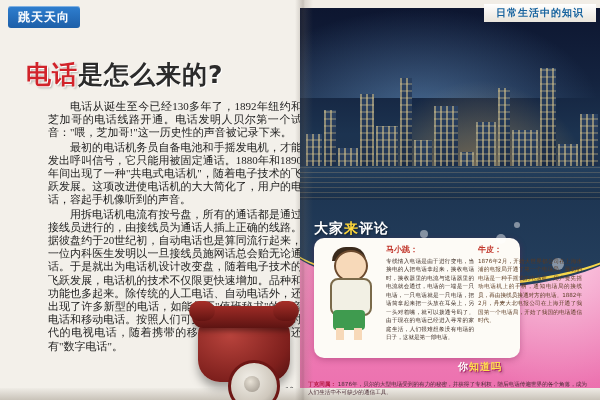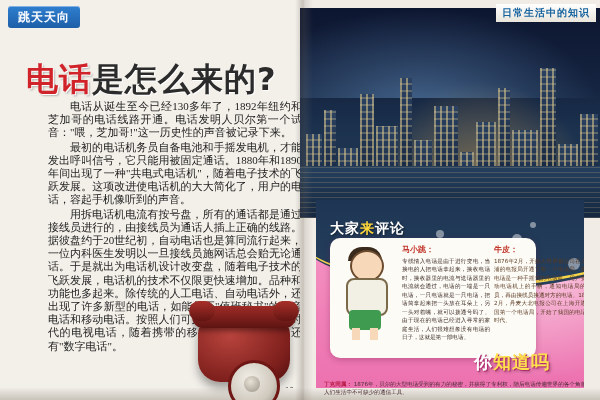--- a/index.html
+++ b/index.html
@@ -26,21 +26,21 @@
     position:absolute;left:8px;top:6px;width:72px;height:22px;
     background:linear-gradient(180deg,#2f7fd0,#1d5fa8);
     border-radius:3px;
     color:#fff;font-family:"DejaVu Sans",sans-serif;font-weight:bold;font-size:12px;
     letter-spacing:1px;line-height:22px;text-align:center;
     box-shadow:0 1px 0 rgba(255,255,255,.4) inset;
   }
   .title{
     position:absolute;left:26px;top:58px;width:250px;
     font-family:"DejaVu Sans",sans-serif;
-    font-weight:bold;font-size:32px;letter-spacing:1px;
+    font-weight:bold;font-size:25px;letter-spacing:1px;
     white-space:nowrap;
   }
   .title .red{color:#d1232a;text-shadow:1px 1px 0 #fff, 2px 2px 2px rgba(0,0,0,.25);}
   .title .dark{color:#2b2b2b;text-shadow:1px 1px 0 #fff;}
   .body-text{
     position:absolute;left:24px;top:100px;width:254px;
     font-size:11px;line-height:13.2px;color:#1c1c1c;
     text-align:justify;
     font-family:Liberation Serif, serif;
     margin-left:24px;
@@ -79,21 +79,21 @@
     background:linear-gradient(180deg,#a83029,#631412);
   }
   .phone-handset:before{left:-3px;}
   .phone-handset:after{right:-3px;}
 
   
   .right{position:absolute;left:300px;top:0;width:300px;height:400px;background:#f1ede6;overflow:hidden;}
   .right-header{
     position:absolute;right:4px;top:4px;height:18px;
     background:linear-gradient(180deg,#ffffff,#e9e5dc);
-    padding:0 6px;line-height:18px;
+    padding:0 12px;line-height:18px;
     font-family:"DejaVu Sans",sans-serif;font-size:10px;color:#3a3a3a;letter-spacing:1px;
     z-index:20;
   }
   .right-header .blue{color:#17639e;font-weight:bold;}
 
   
   .city{
     position:absolute;left:0;top:8px;width:300px;height:210px;
     background:
       radial-gradient(ellipse at 60% 95%, rgba(255,190,90,.55) 0%, rgba(255,150,60,0) 45%),
@@ -110,21 +110,21 @@
       repeating-linear-gradient(0deg, rgba(255,226,150,.30) 0 2px, rgba(0,0,0,0) 2px 7px);
     opacity:.85;
   }
   .water{position:absolute;left:0;bottom:0;width:300px;height:52px;
     background:linear-gradient(180deg,#24405e,#152740);}
   .water:after{content:"";position:absolute;left:0;top:0;right:0;bottom:0;
     background:repeating-linear-gradient(0deg, rgba(255,210,140,.18) 0 1px, rgba(0,0,0,0) 1px 5px);}
 
   
   .panel{
-    position:absolute;left:16px;top:200px;width:268px;height:200px;
+    position:absolute;left:0;top:200px;width:300px;height:200px;
     background:
       radial-gradient(circle at 85% 30%, rgba(255,255,255,.55), rgba(255,255,255,0) 45%),
       linear-gradient(180deg,#f7a8cf 0%,#f48fc0 30%,#ef7fb6 60%,#ec6fae 100%);
     overflow:hidden;
   }
   .panel .swoosh{
     position:absolute;left:-20px;top:-30px;width:360px;height:120px;
     border-radius:0 0 60% 55%;
     background:linear-gradient(180deg,#1c3350,#25405e);
   }
@@ -159,21 +159,21 @@
   .col{
     position:absolute;top:46px;width:88px;
     font-family:"DejaVu Sans",sans-serif;font-size:5.6px;line-height:8.5px;color:#3a2a22;
     z-index:8;text-align:justify;
   }
   .col .name{display:block;font-size:8px;font-weight:bold;color:#c2372c;margin-bottom:2px;}
   .col.c1{left:86px;}
   .col.c2{left:178px;width:104px;color:#5a3a20;}
   .footer-title{
     position:absolute;left:158px;bottom:26px;
-    font-family:"DejaVu Sans",sans-serif;font-weight:bold;font-size:18px;
+    font-family:"DejaVu Sans",sans-serif;font-weight:bold;font-size:10px;
     color:#fff;letter-spacing:1px;text-shadow:1px 1px 0 #b32a6e,2px 2px 3px rgba(0,0,0,.3);
     z-index:9;
   }
   .footer-title .y{color:#ffe14d;}
   .footer-note{
     position:absolute;left:8px;bottom:4px;width:284px;
     font-family:"DejaVu Sans",sans-serif;font-size:5.6px;line-height:8px;color:#4a2b35;
     z-index:9;
   }
   .footer-note .lead{color:#b4163f;font-weight:bold;}

